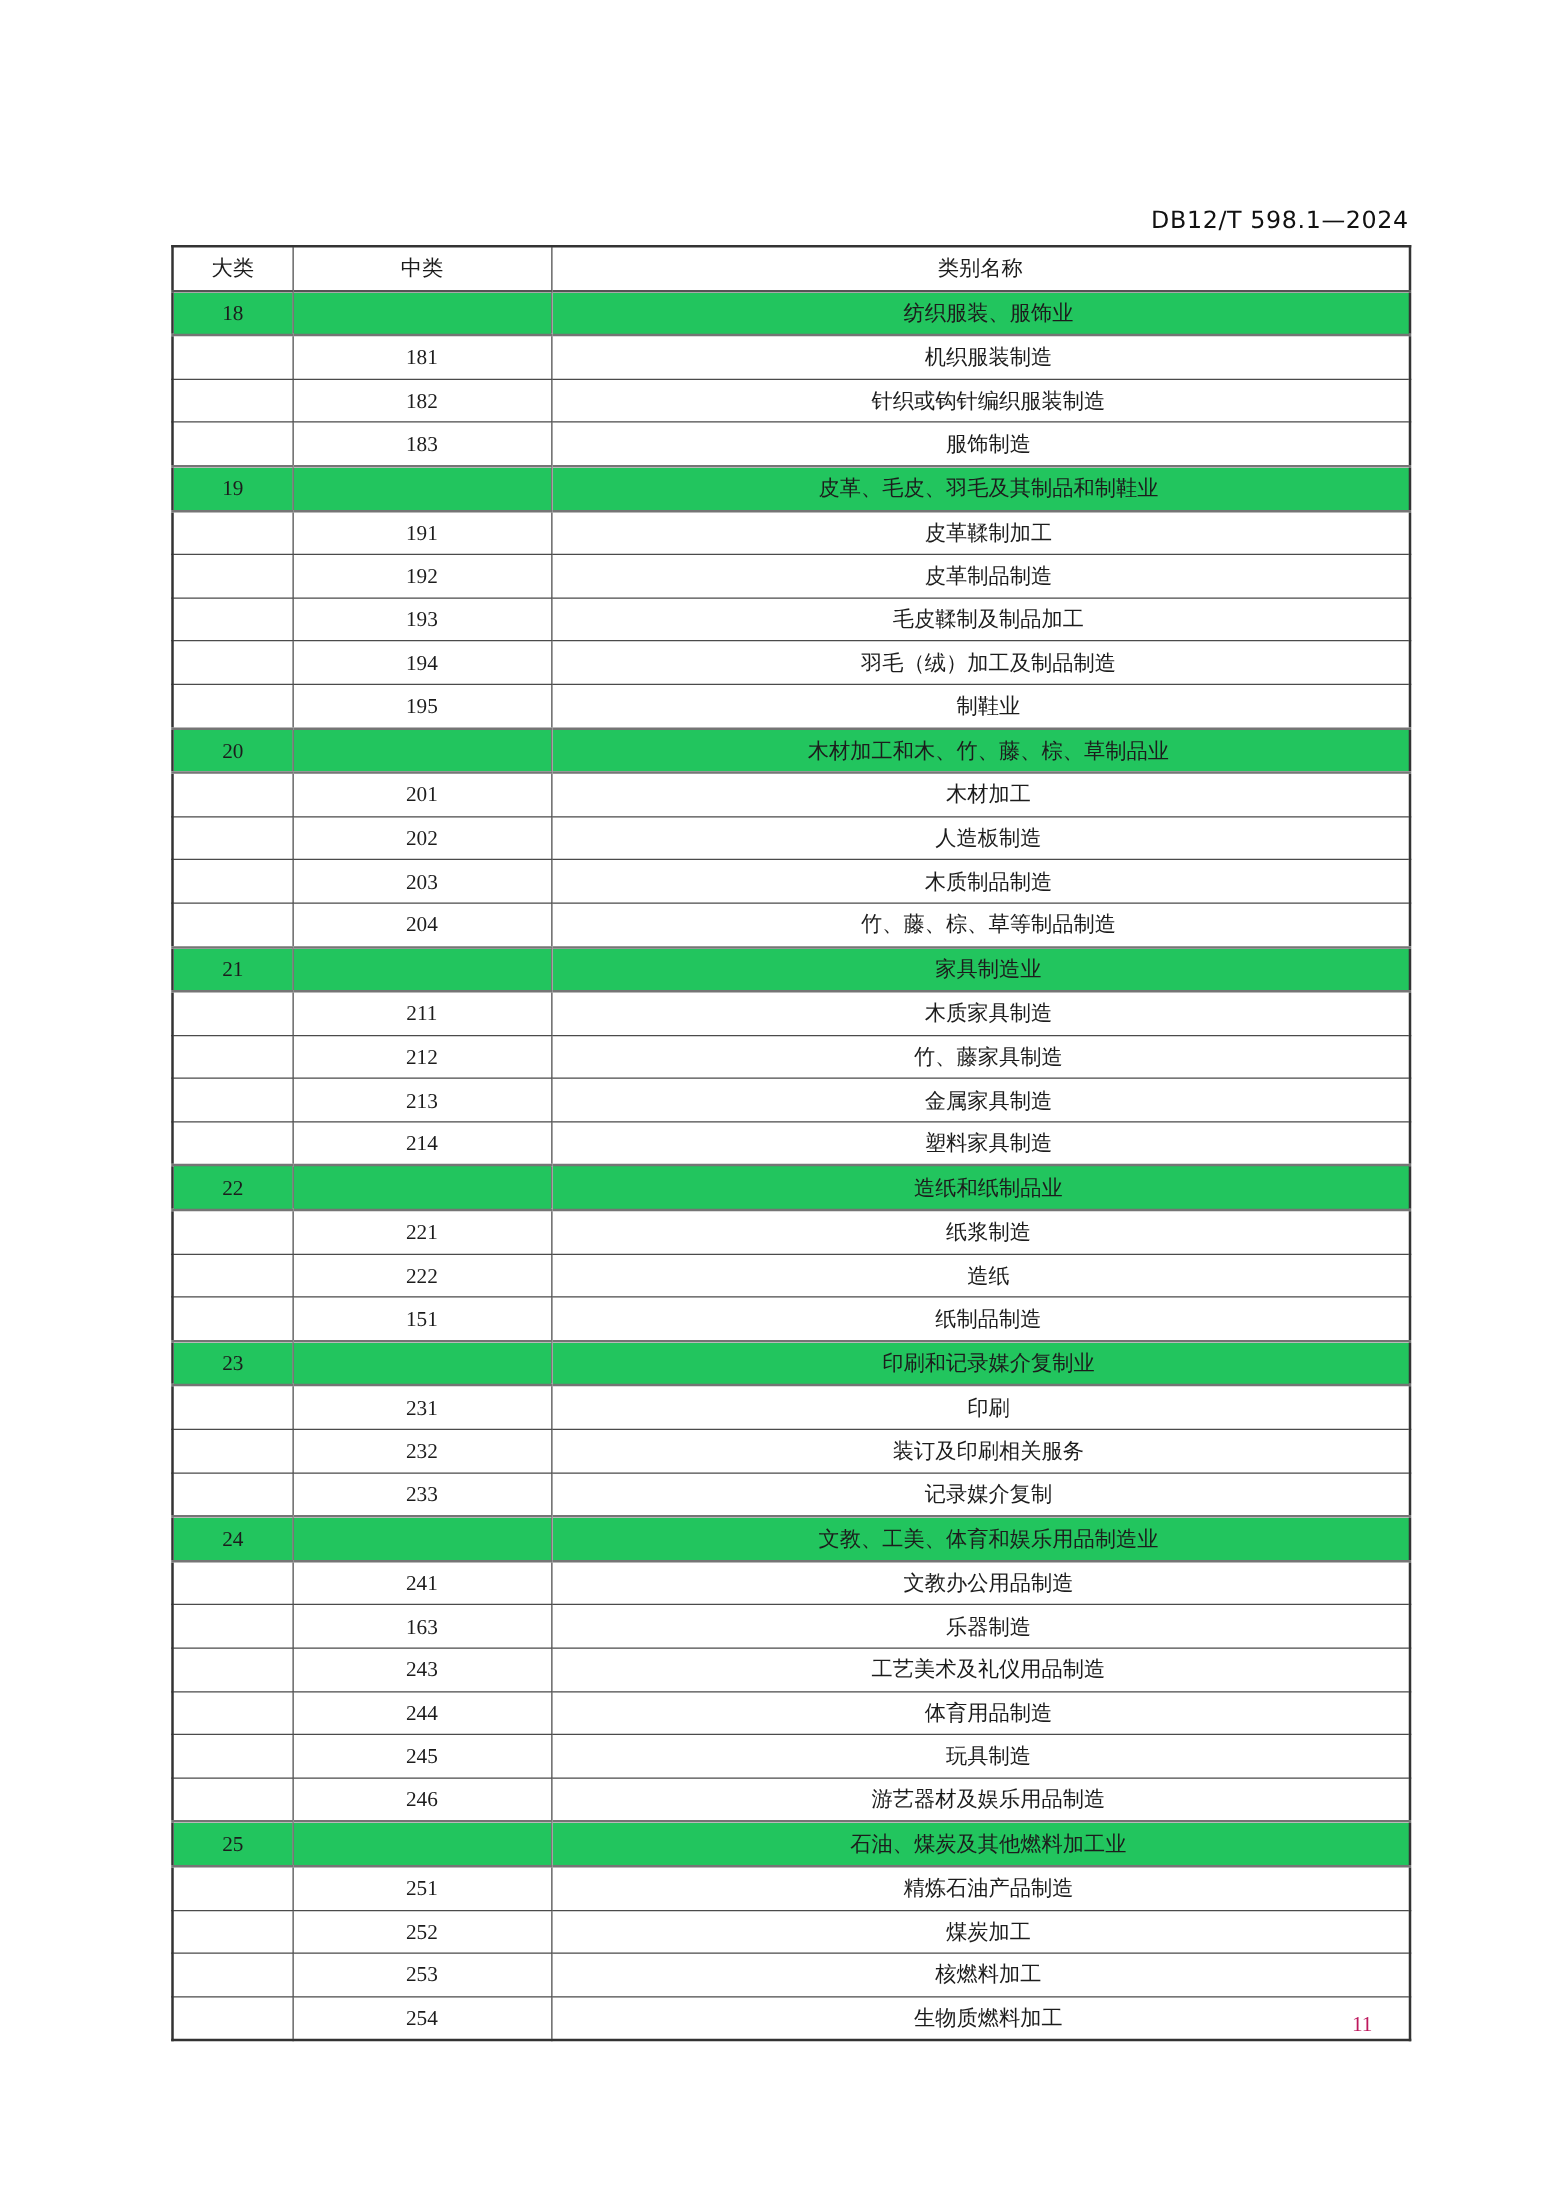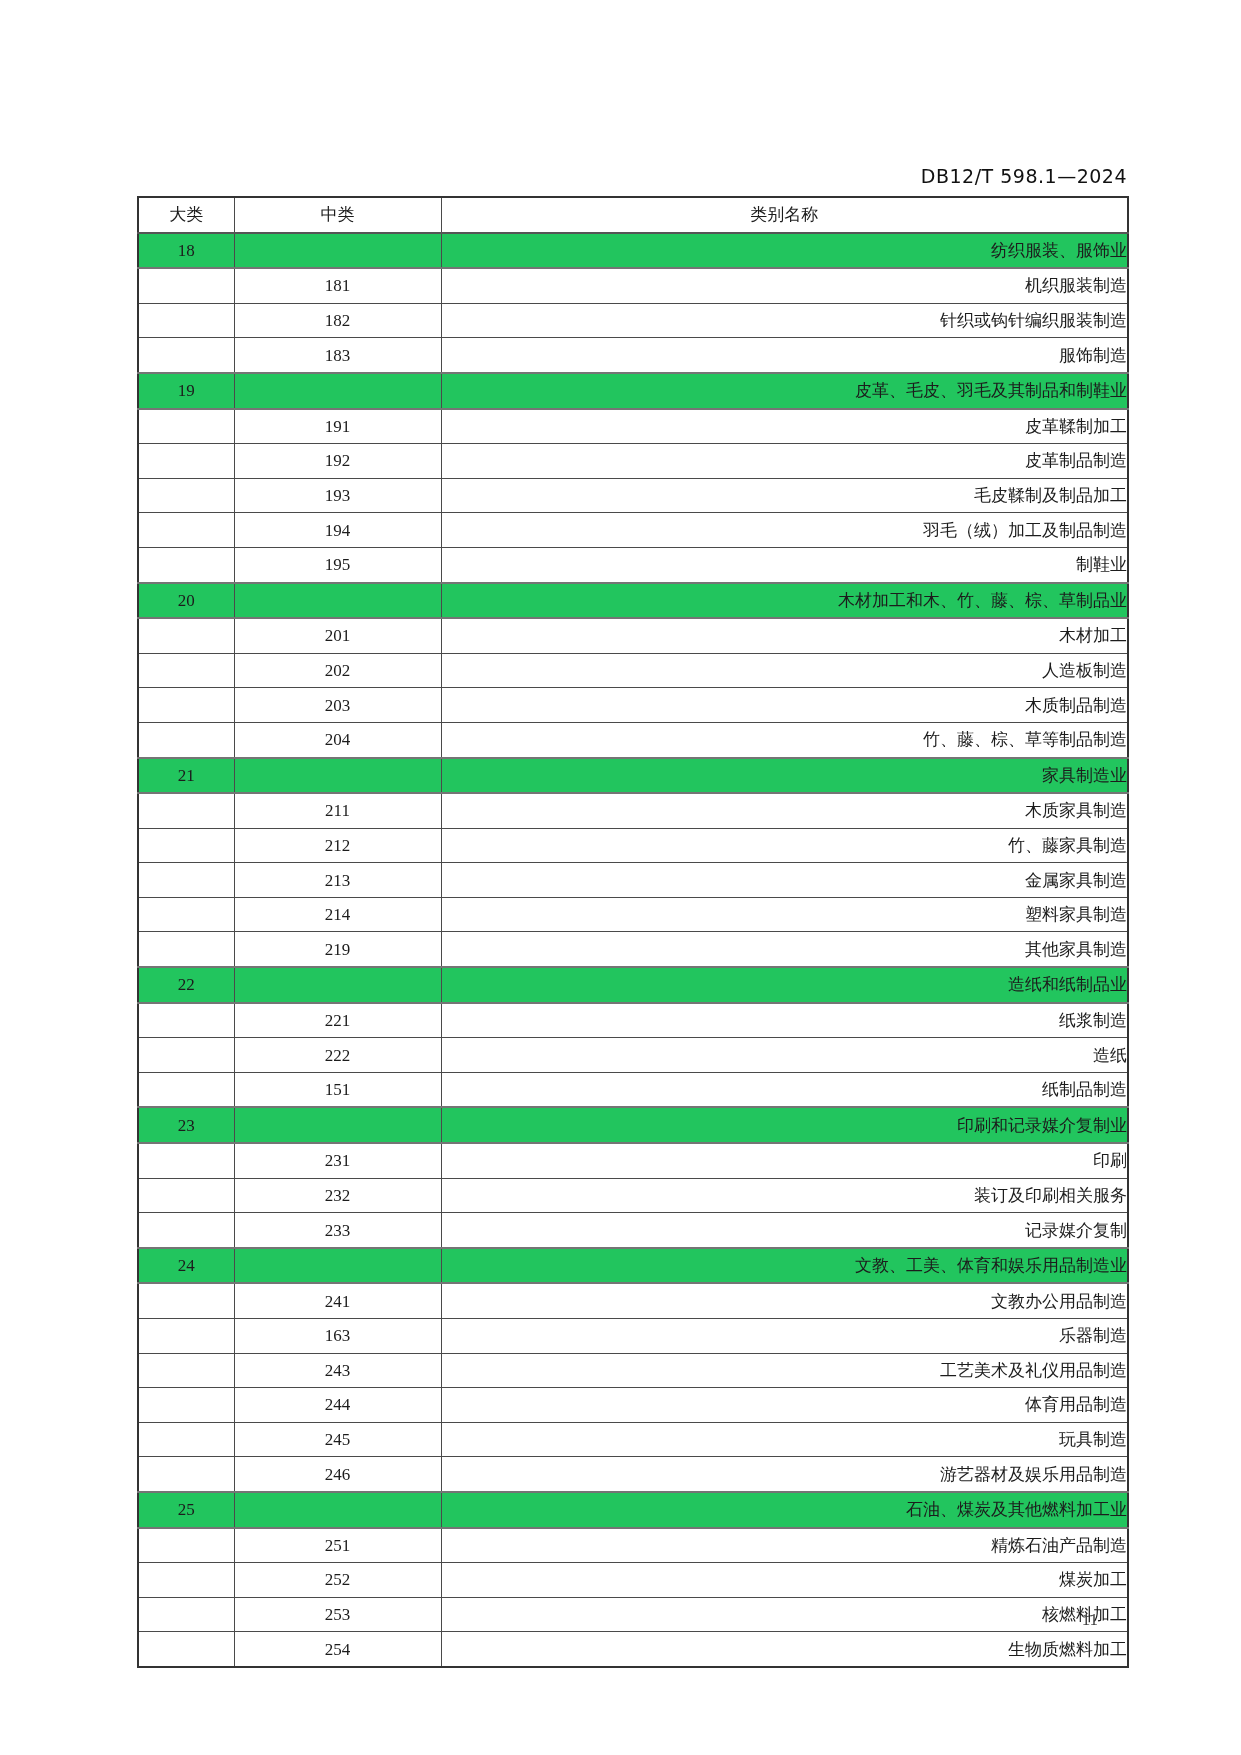--- a/index.html
+++ b/index.html
@@ -49,36 +49,36 @@
   }
   .cls-table thead tr {
     height: 31px;
     margin-top: 40px;
   }
   .cls-table thead th {
     border-bottom: 2px solid #555555;
     background: #ffffff;
   }
   .cls-table td.name-cell {
-    text-align: right;
+    text-align: center;
     padding-left: 13px;
   }
   .cls-table tr.major-row {
     background: #22c55e;
   }
   .cls-table tr.major-row td {
     border-top: 2px solid #757575;
     border-bottom: 2px solid #757575;
   }
   .page-num {
     position: absolute;
     top: 1610px;
     right: 143px;
     font-size: 17px;
-    color: #404040;
+    color: #be185d;
   }
 </style>
 </head>
 <body>
 
 <div class="doc-code">DB12/T 598.1—2024</div>
 
 <table class="cls-table">
   <colgroup>
     <col style="width:96px">
@@ -186,25 +186,20 @@
       <tr class="middle-row">
         <td></td>
         <td>213</td>
         <td class="name-cell">金属家具制造</td>
       </tr>
       <tr class="middle-row">
         <td></td>
         <td>214</td>
         <td class="name-cell">塑料家具制造</td>
       </tr>
-      <tr class="middle-row">
-        <td></td>
-        <td>219</td>
-        <td class="name-cell">其他家具制造</td>
-      </tr>
       <tr class="major-row">
         <td>22</td>
         <td></td>
         <td class="name-cell">造纸和纸制品业</td>
       </tr>
       <tr class="middle-row">
         <td></td>
         <td>221</td>
         <td class="name-cell">纸浆制造</td>
       </tr>

